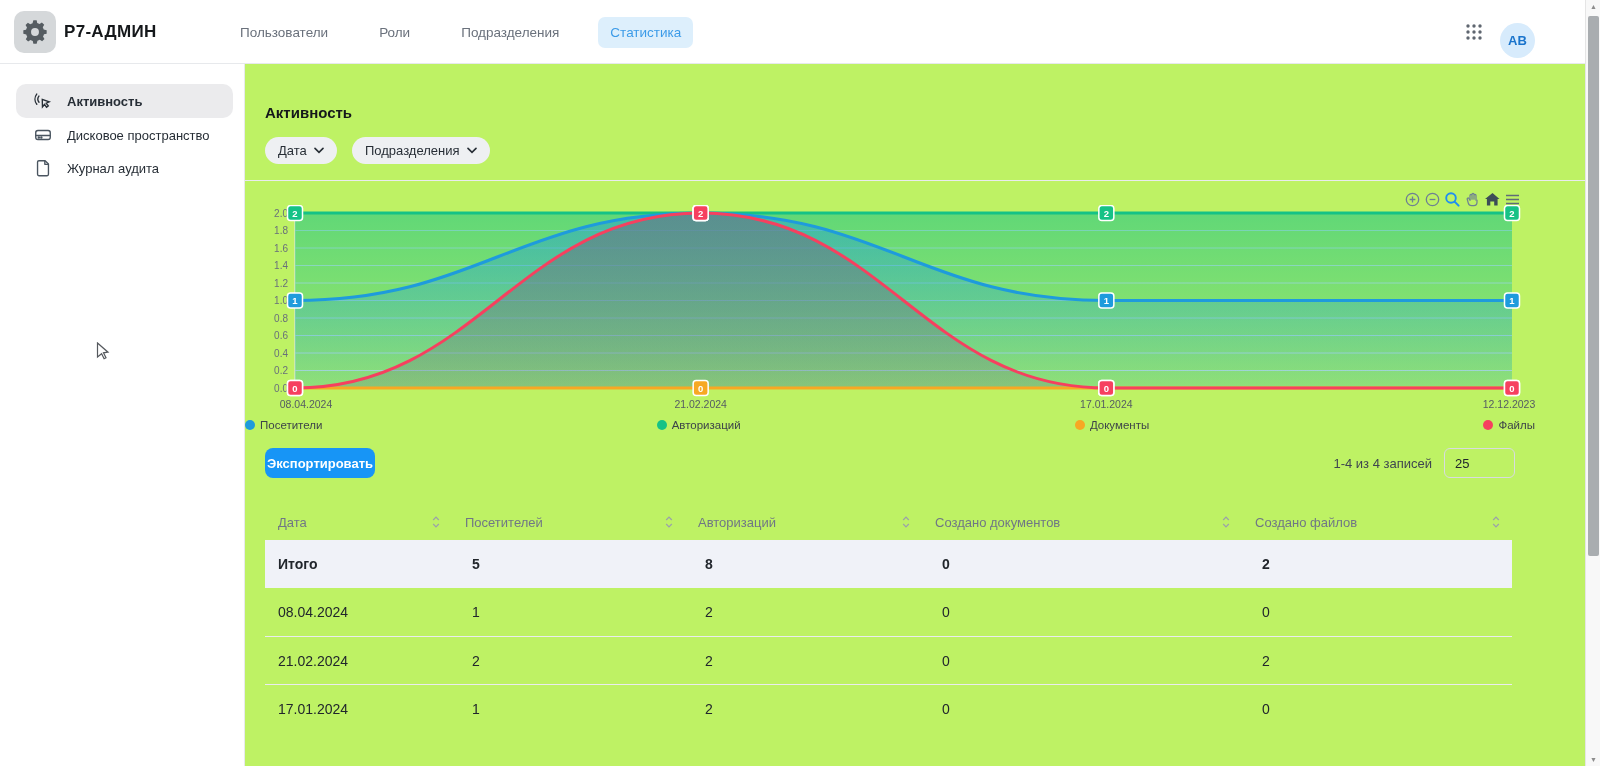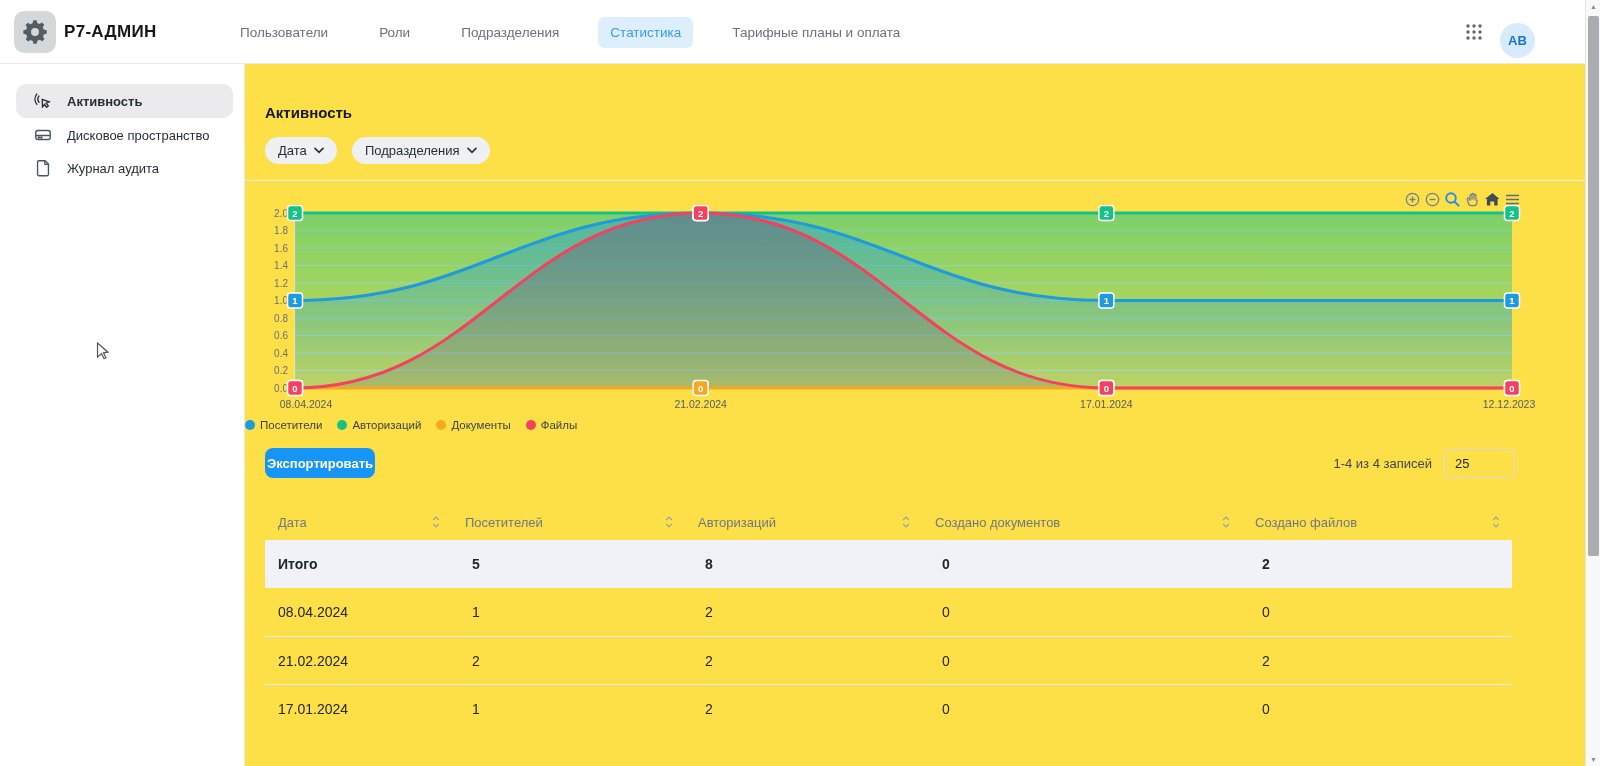--- a/index.html
+++ b/index.html
@@ -1,18 +1,18 @@
 <!DOCTYPE html>
 <html><head>
 <meta charset="utf-8">
 <style>
   * { margin:0; padding:0; box-sizing:border-box; }
   html,body { width:1600px; height:766px; overflow:hidden; background:#fff;
     font-family:"Liberation Sans","DejaVu Sans",sans-serif; }
-  .page { position:relative; width:1600px; height:766px; background:#fde047; }
+  .page { position:relative; width:1600px; height:766px; background:#bef264; }
 
   
   .navbar { position:absolute; left:0; top:0; width:1585px; height:64px; background:#fff;
     border-bottom:1px solid #e7e9ec; }
   .logo-box { position:absolute; left:14px; top:11px; width:42px; height:42px; border-radius:10px;
     background:#d5d8da; display:flex; align-items:center; justify-content:center; }
   .brand { position:absolute; left:64px; top:0; height:64px; display:flex; align-items:center;
     font-size:17px; font-weight:700; color:#15181b; letter-spacing:.3px; }
   .nav-items { position:absolute; left:228px; top:0; height:64px; display:flex; align-items:center; gap:27px; }
   .nav-item { font-size:13.5px; color:#6a717c; padding:8px 12px; border-radius:7px; cursor:pointer; white-space:nowrap; }
@@ -38,21 +38,21 @@
   .pill.p2 { left:352px; }
   .divider { position:absolute; left:245px; top:180px; width:1340px; height:1px; background:#e9ebee; }
 
   
   .chart-toolbar { position:absolute; left:1404px; top:191px; display:flex; gap:3px; }
   .tb-btn { width:17px; height:17px; cursor:pointer; }
   #chart-svg { position:absolute; left:245px; top:205px; }
   .ytick { font-size:10px; fill:#69707a; font-family:"Liberation Sans","DejaVu Sans",sans-serif; }
   .xtick { font-size:10.5px; fill:#555c63; font-family:"Liberation Sans","DejaVu Sans",sans-serif; }
   .badge-txt { font-size:9.5px; font-weight:700; fill:#ffffff; font-family:"Liberation Sans","DejaVu Sans",sans-serif; }
-  .legend { position:absolute; left:245px; top:419px; width:1290px; display:flex; justify-content:flex-start; gap:15px; }
+  .legend { position:absolute; left:245px; top:419px; width:1290px; display:flex; justify-content:space-between; gap:15px; }
   .legend-item { display:flex; align-items:center; gap:5px; font-size:11.5px; color:#3d4449; cursor:pointer; }
   .legend-dot { width:10px; height:10px; border-radius:50%; }
 
   
   .export-btn { position:absolute; left:265px; top:448px; height:30px; padding:0 2px; border:none;
     border-radius:8px; background:#1795f6; color:#fff; font-size:13px; font-weight:700;
     font-family:"Liberation Sans","DejaVu Sans",sans-serif; cursor:pointer; }
   .records { position:absolute; left:1230px; top:456px; width:202px; text-align:right;
     font-size:13px; color:#3f4650; }
   .page-size { position:absolute; left:1444px; top:448px; width:71px; height:30px;
@@ -91,21 +91,20 @@
         <path fill="#555c61" d="M10.6 2h2.8l.5 2.3a8 8 0 0 1 2 .83l2-1.24 2 2-1.25 2a8 8 0 0 1 .84 2L22 10.6v2.8l-2.3.5a8 8 0 0 1-.84 2l1.25 2-2 2-2-1.25a8 8 0 0 1-2 .84L13.4 22h-2.8l-.5-2.3a8 8 0 0 1-2-.84l-2 1.25-2-2 1.24-2a8 8 0 0 1-.83-2L2 13.4v-2.8l2.3-.5a8 8 0 0 1 .83-2L3.9 6.1l2-2 2 1.24a8 8 0 0 1 2-.83z"></path>
         <circle cx="12" cy="12" r="3.4" fill="#d5d8da"></circle>
       </svg>
     </div>
     <div class="brand">Р7-АДМИН</div>
     <div class="nav-items">
       <div class="nav-item">Пользователи</div>
       <div class="nav-item">Роли</div>
       <div class="nav-item">Подразделения</div>
       <div class="nav-item active">Статистика</div>
-      <div class="nav-item">Тарифные планы и оплата</div>
     </div>
     <div class="apps-btn">
       <svg width="20" height="20" viewBox="0 0 20 20">
         <g fill="#5f6670">
           <circle cx="4" cy="4" r="1.7"></circle>
             <circle cx="10" cy="4" r="1.7"></circle>
             <circle cx="16" cy="4" r="1.7"></circle>
           <circle cx="4" cy="10" r="1.7"></circle>
             <circle cx="10" cy="10" r="1.7"></circle>
             <circle cx="16" cy="10" r="1.7"></circle>

